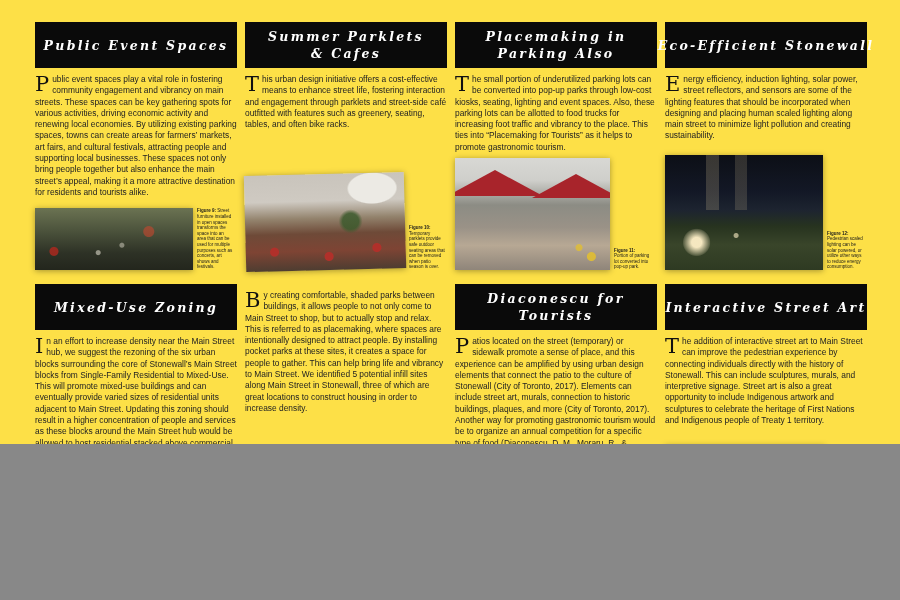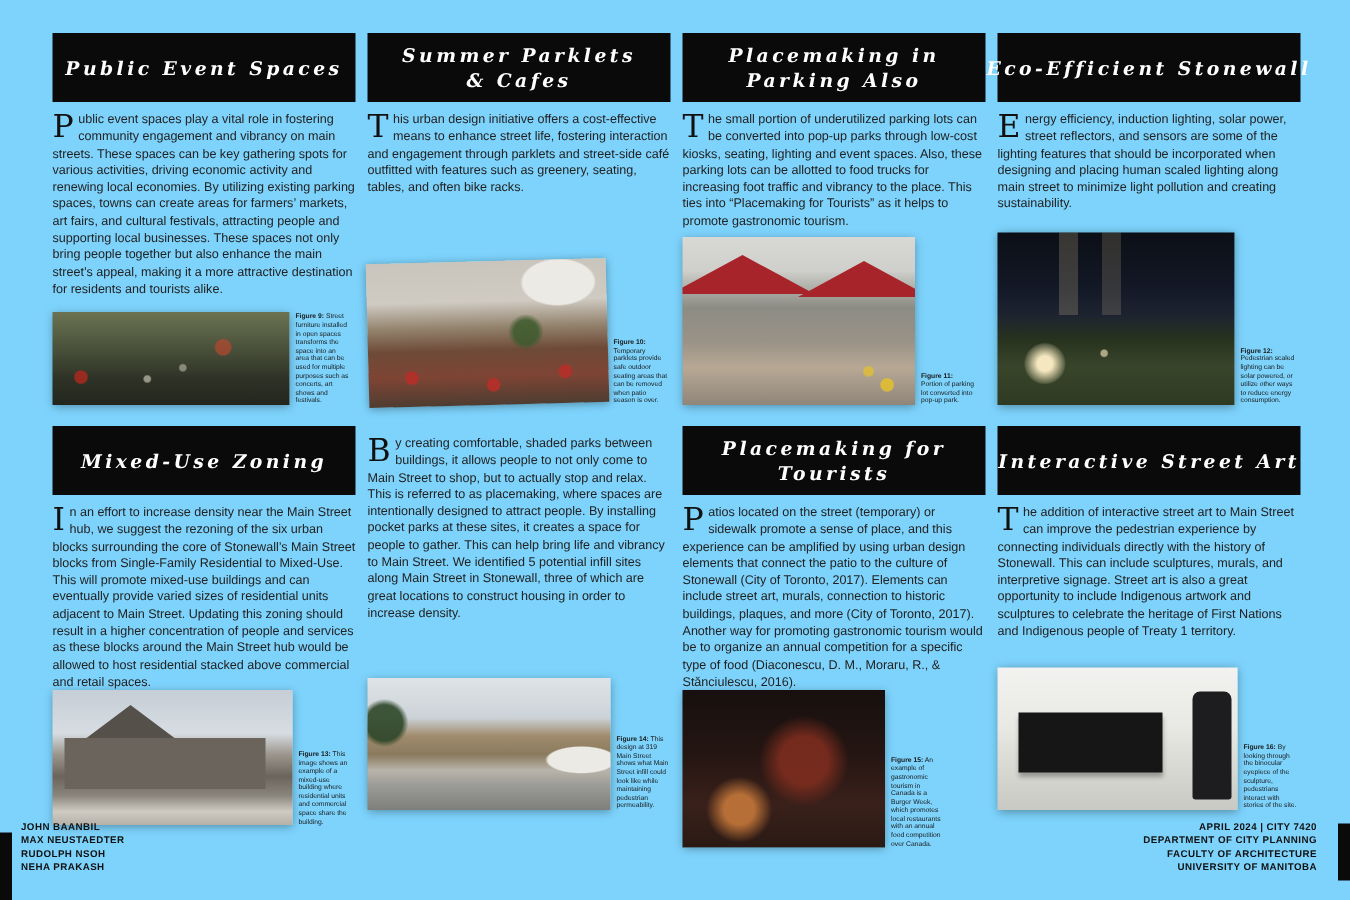--- a/index.html
+++ b/index.html
@@ -1,16 +1,16 @@
 <!DOCTYPE html>
 <html><head>
 <meta charset="utf-8">
 <style>
   html,body{margin:0;padding:0;background:#888;}
-  .poster{position:relative;width:900px;height:600px;background:#7dd3fc;overflow:hidden;
+  .poster{position:relative;width:900px;height:444px;background:#fde047;overflow:hidden;
           font-family:"Liberation Sans",sans-serif;color:#1f1f1f;}
   .grid{position:absolute;left:35px;top:22px;display:grid;
         grid-template-columns:repeat(4,202px);column-gap:8px;
         grid-template-rows:248px 256px;row-gap:14px;}
   .panel{display:flex;flex-direction:column;overflow:visible;}
   .banner{flex:none;height:46px;background:#0a0a0a;display:flex;flex-direction:column;
           justify-content:center;align-items:center;padding:0 4px;}
   .tl{display:block;white-space:nowrap;text-align:center;color:#ffffff;
       font-family:"DejaVu Serif",serif;font-style:italic;font-weight:600;
       font-size:12.5px;letter-spacing:2.3px;line-height:17px;}
@@ -146,21 +146,21 @@
     <section class="panel">
       <p class="body"><span class="dropcap">B</span><span>y creating comfortable, shaded parks between buildings, it allows people to not only come to Main Street to shop, but to actually stop and relax. This is referred to as placemaking, where spaces are intentionally designed to attract people. By installing pocket parks at these sites, it creates a space for people to gather. This can help bring life and vibrancy to Main Street. We identified 5 potential infill sites along Main Street in Stonewall, three of which are great locations to construct housing in order to increase density.</span></p>
       <figure class="fig">
         <div class="photo ph6"></div>
         <figcaption class="cap"><span class="cap-label">Figure 14:</span> <span>This design at 319 Main Street shows what Main Street infill could look like while maintaining pedestrian permeability.</span></figcaption>
       </figure>
     </section>
 
     <section class="panel">
       <header class="banner">
-        <span class="tl">Placemaking for</span>
+        <span class="tl">Diaconescu for</span>
         <span class="tl">Tourists</span>
       </header>
       <p class="body"><span class="dropcap">P</span><span>atios located on the street (temporary) or sidewalk promote a sense of place, and this experience can be amplified by using urban design elements that connect the patio to the culture of Stonewall (City of Toronto, 2017). Elements can include street art, murals, connection to historic buildings, plaques, and more (City of Toronto, 2017). Another way for promoting gastronomic tourism would be to organize an annual competition for a specific type of food (Diaconescu, D. M., Moraru, R., &amp; Stănciulescu, 2016).</span></p>
       <figure class="fig">
         <div class="photo ph7"></div>
         <figcaption class="cap"><span class="cap-label">Figure 15:</span> <span>An example of gastronomic tourism in Canada is a Burger Week, which promotes local restaurants with an annual food competition over Canada.</span></figcaption>
       </figure>
     </section>
 
     <section class="panel">

